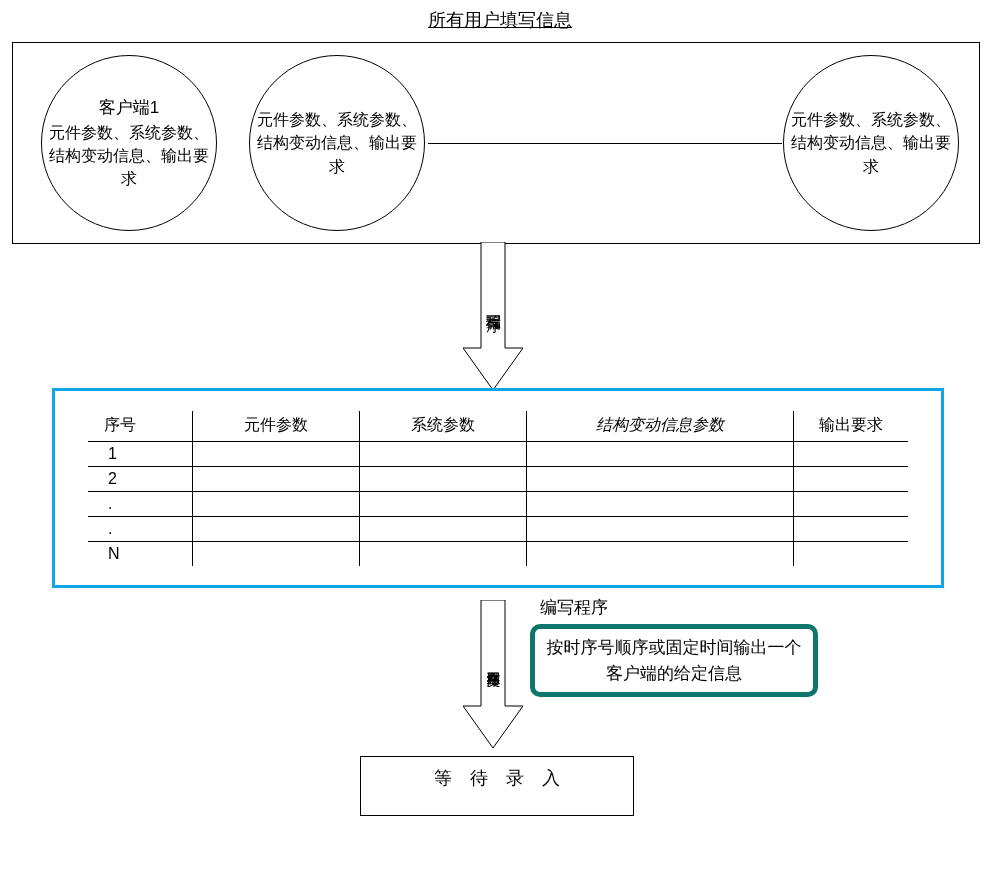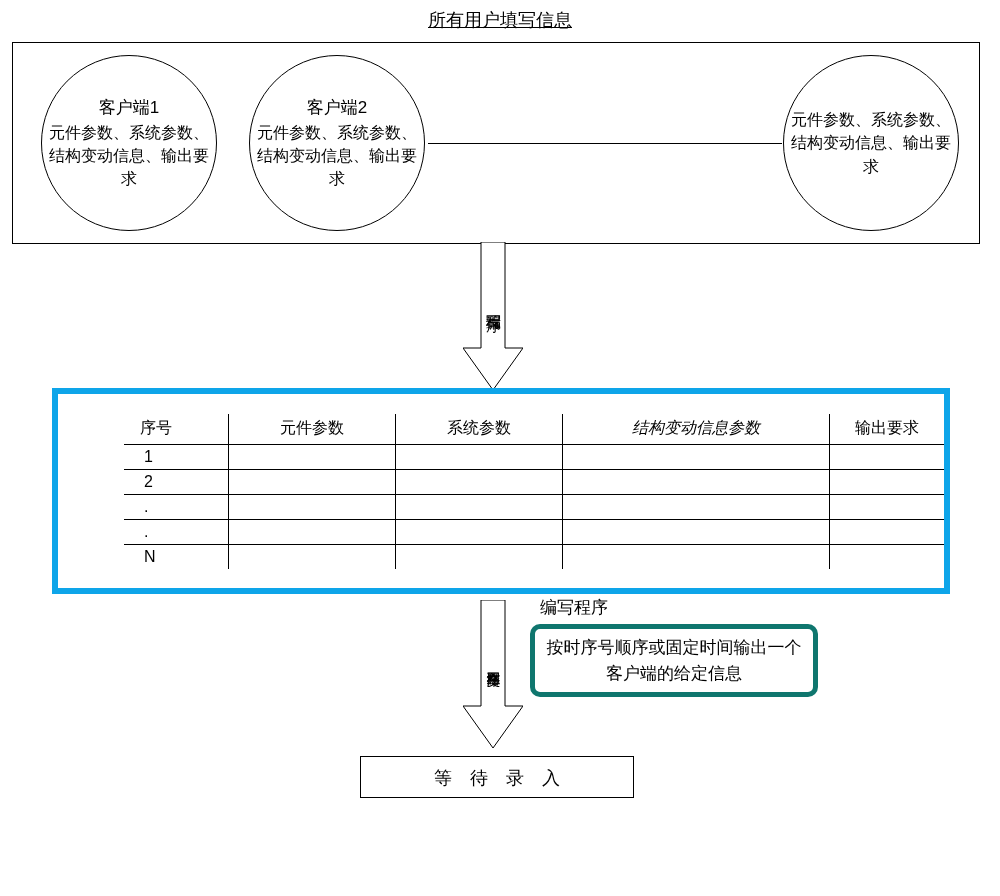--- a/index.html
+++ b/index.html
@@ -85,24 +85,24 @@
     letter-spacing: 0px;
   }
 
   
   .table-container {
     position: absolute;
     left: 52px;
     top: 388px;
     width: 886px;
     height: 194px;
-    border: 6px solid #0ea5e9;
+    border: 3px solid #0ea5e9;
     display: flex;
     align-items: center;
-    justify-content: flex-end;
+    justify-content: center;
     background: #fff;
   }
   .data-table {
     border-collapse: collapse;
     width: 820px;
   }
   .data-table td {
     border-top: 1px solid #000;
     border-bottom: 1px solid #000;
     padding: 1px 8px;
@@ -155,21 +155,21 @@
     text-align: center;
     line-height: 1.5;
     background: #fff;
   }
 
   .wait-box {
     position: absolute;
     left: 360px;
     top: 756px;
     width: 274px;
-    height: 42px;
+    height: 60px;
     border: 1px solid #000;
     text-align: center;
     line-height: 42px;
     font-size: 18px;
     letter-spacing: 18px;
     padding-left: 18px;
     box-sizing: border-box;
   }
 </style>
 </head>
@@ -181,21 +181,20 @@
 
   <div class="top-box">
     <div class="circle" style="left:28px; top:12px;">
       <div>
         <div class="circle-title">客户端1</div>
         <div>元件参数、系统参数、结构变动信息、输出要求</div>
       </div>
     </div>
     <div class="circle" style="left:236px; top:12px;">
       <div>
-        <div class="circle-title">客户端2</div>
         <div>元件参数、系统参数、结构变动信息、输出要求</div>
       </div>
     </div>
     <div class="connector-line" style="left:415px; width:354px; top:100px;"></div>
     <div class="circle" style="left:770px; top:12px;">
       <div>
         <div>元件参数、系统参数、结构变动信息、输出要求</div>
       </div>
     </div>
   </div>

